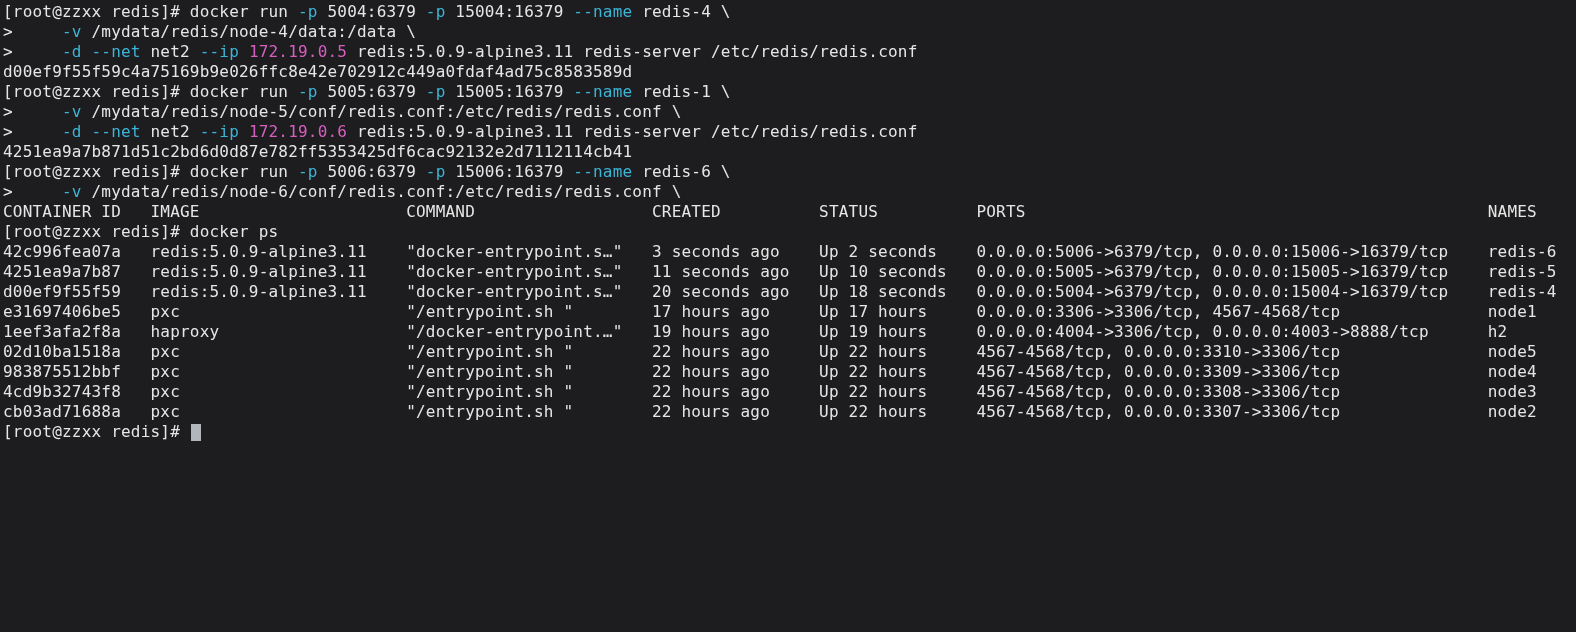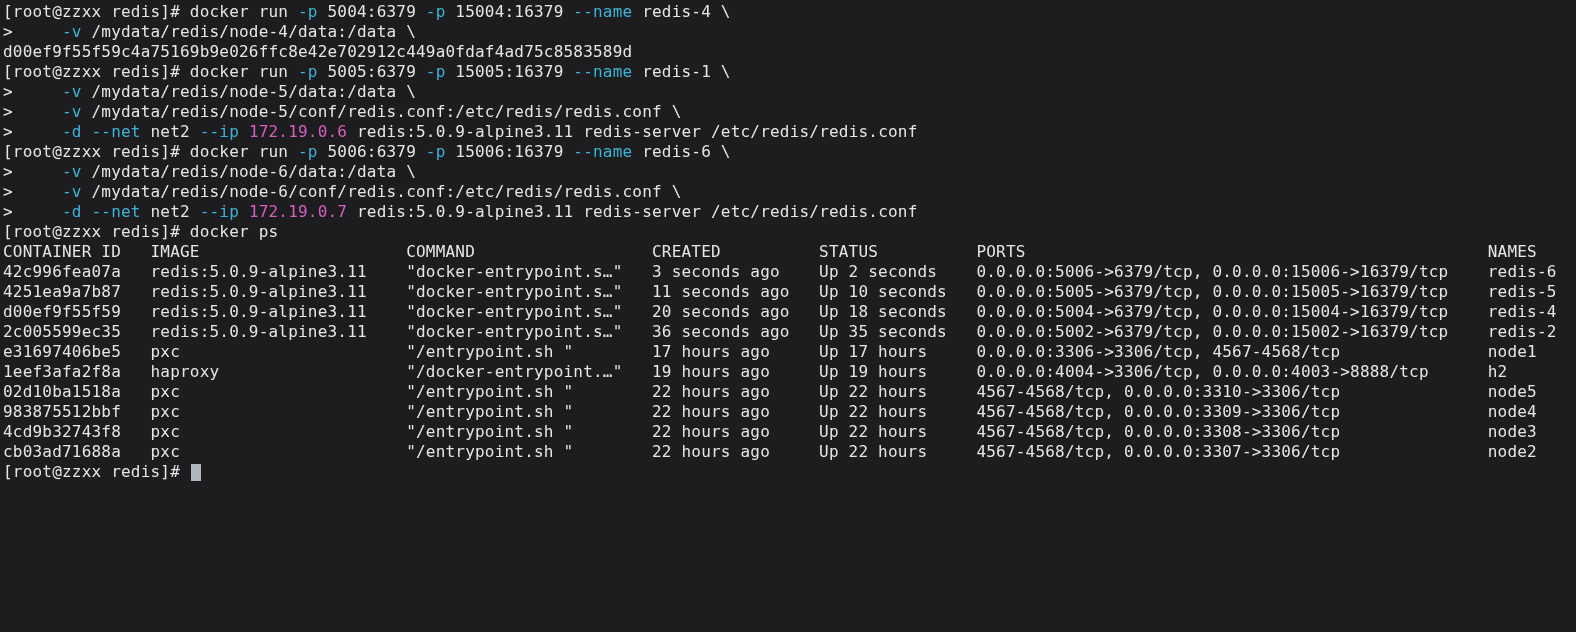--- a/index.html
+++ b/index.html
@@ -26,35 +26,33 @@
     vertical-align:text-bottom;margin-left:1px;
   }
 </style>
 </head>
 <body>
 
 <div class="terminal">
   <div id="screen">
       <div class="line"><span>[root@zzxx redis]# docker run </span><span class="c-cyan">-p</span><span> 5004:6379 </span><span class="c-cyan">-p</span><span> 15004:16379 </span><span class="c-cyan">--name</span><span> redis-4 \</span></div>
       <div class="line"><span>&gt;     </span><span class="c-cyan">-v</span><span> /mydata/redis/node-4/data:/data \</span></div>
+      <div class="line"><span>&gt;     </span><span class="c-cyan">-d</span><span> </span><span class="c-cyan">--net</span><span> net2 </span><span class="c-cyan">--ip</span><span> </span><span class="c-magenta">172.19.0.5</span><span> redis:5.0.9-alpine3.11 redis-server /etc/redis/redis.conf</span></div>
       <div class="line"><span>d00ef9f55f59c4a75169b9e026ffc8e42e702912c449a0fdaf4ad75c8583589d</span></div>
       <div class="line"><span>[root@zzxx redis]# docker run </span><span class="c-cyan">-p</span><span> 5005:6379 </span><span class="c-cyan">-p</span><span> 15005:16379 </span><span class="c-cyan">--name</span><span> redis-1 \</span></div>
-      <div class="line"><span>&gt;     </span><span class="c-cyan">-v</span><span> /mydata/redis/node-5/data:/data \</span></div>
       <div class="line"><span>&gt;     </span><span class="c-cyan">-v</span><span> /mydata/redis/node-5/conf/redis.conf:/etc/redis/redis.conf \</span></div>
       <div class="line"><span>&gt;     </span><span class="c-cyan">-d</span><span> </span><span class="c-cyan">--net</span><span> net2 </span><span class="c-cyan">--ip</span><span> </span><span class="c-magenta">172.19.0.6</span><span> redis:5.0.9-alpine3.11 redis-server /etc/redis/redis.conf</span></div>
+      <div class="line"><span>4251ea9a7b871d51c2bd6d0d87e782ff5353425df6cac92132e2d7112114cb41</span></div>
       <div class="line"><span>[root@zzxx redis]# docker run </span><span class="c-cyan">-p</span><span> 5006:6379 </span><span class="c-cyan">-p</span><span> 15006:16379 </span><span class="c-cyan">--name</span><span> redis-6 \</span></div>
-      <div class="line"><span>&gt;     </span><span class="c-cyan">-v</span><span> /mydata/redis/node-6/data:/data \</span></div>
       <div class="line"><span>&gt;     </span><span class="c-cyan">-v</span><span> /mydata/redis/node-6/conf/redis.conf:/etc/redis/redis.conf \</span></div>
-      <div class="line"><span>&gt;     </span><span class="c-cyan">-d</span><span> </span><span class="c-cyan">--net</span><span> net2 </span><span class="c-cyan">--ip</span><span> </span><span class="c-magenta">172.19.0.7</span><span> redis:5.0.9-alpine3.11 redis-server /etc/redis/redis.conf</span></div>
+      <div class="line"><span>CONTAINER ID   IMAGE                     COMMAND                  CREATED          STATUS          PORTS                                               NAMES</span></div>
       <div class="line"><span>[root@zzxx redis]# docker ps</span></div>
-      <div class="line"><span>CONTAINER ID   IMAGE                     COMMAND                  CREATED          STATUS          PORTS                                               NAMES</span></div>
       <div class="line"><span>42c996fea07a   redis:5.0.9-alpine3.11    "docker-entrypoint.s…"   3 seconds ago    Up 2 seconds    0.0.0.0:5006-&gt;6379/tcp, 0.0.0.0:15006-&gt;16379/tcp    redis-6</span></div>
       <div class="line"><span>4251ea9a7b87   redis:5.0.9-alpine3.11    "docker-entrypoint.s…"   11 seconds ago   Up 10 seconds   0.0.0.0:5005-&gt;6379/tcp, 0.0.0.0:15005-&gt;16379/tcp    redis-5</span></div>
       <div class="line"><span>d00ef9f55f59   redis:5.0.9-alpine3.11    "docker-entrypoint.s…"   20 seconds ago   Up 18 seconds   0.0.0.0:5004-&gt;6379/tcp, 0.0.0.0:15004-&gt;16379/tcp    redis-4</span></div>
-      <div class="line"><span>2c005599ec35   redis:5.0.9-alpine3.11    "docker-entrypoint.s…"   36 seconds ago   Up 35 seconds   0.0.0.0:5002-&gt;6379/tcp, 0.0.0.0:15002-&gt;16379/tcp    redis-2</span></div>
       <div class="line"><span>e31697406be5   pxc                       "/entrypoint.sh "        17 hours ago     Up 17 hours     0.0.0.0:3306-&gt;3306/tcp, 4567-4568/tcp               node1</span></div>
       <div class="line"><span>1eef3afa2f8a   haproxy                   "/docker-entrypoint.…"   19 hours ago     Up 19 hours     0.0.0.0:4004-&gt;3306/tcp, 0.0.0.0:4003-&gt;8888/tcp      h2</span></div>
       <div class="line"><span>02d10ba1518a   pxc                       "/entrypoint.sh "        22 hours ago     Up 22 hours     4567-4568/tcp, 0.0.0.0:3310-&gt;3306/tcp               node5</span></div>
       <div class="line"><span>983875512bbf   pxc                       "/entrypoint.sh "        22 hours ago     Up 22 hours     4567-4568/tcp, 0.0.0.0:3309-&gt;3306/tcp               node4</span></div>
       <div class="line"><span>4cd9b32743f8   pxc                       "/entrypoint.sh "        22 hours ago     Up 22 hours     4567-4568/tcp, 0.0.0.0:3308-&gt;3306/tcp               node3</span></div>
       <div class="line"><span>cb03ad71688a   pxc                       "/entrypoint.sh "        22 hours ago     Up 22 hours     4567-4568/tcp, 0.0.0.0:3307-&gt;3306/tcp               node2</span></div>
       <div class="line"><span>[root@zzxx redis]# </span><span class="cursor"></span></div>
     </div>
 </div>
 

